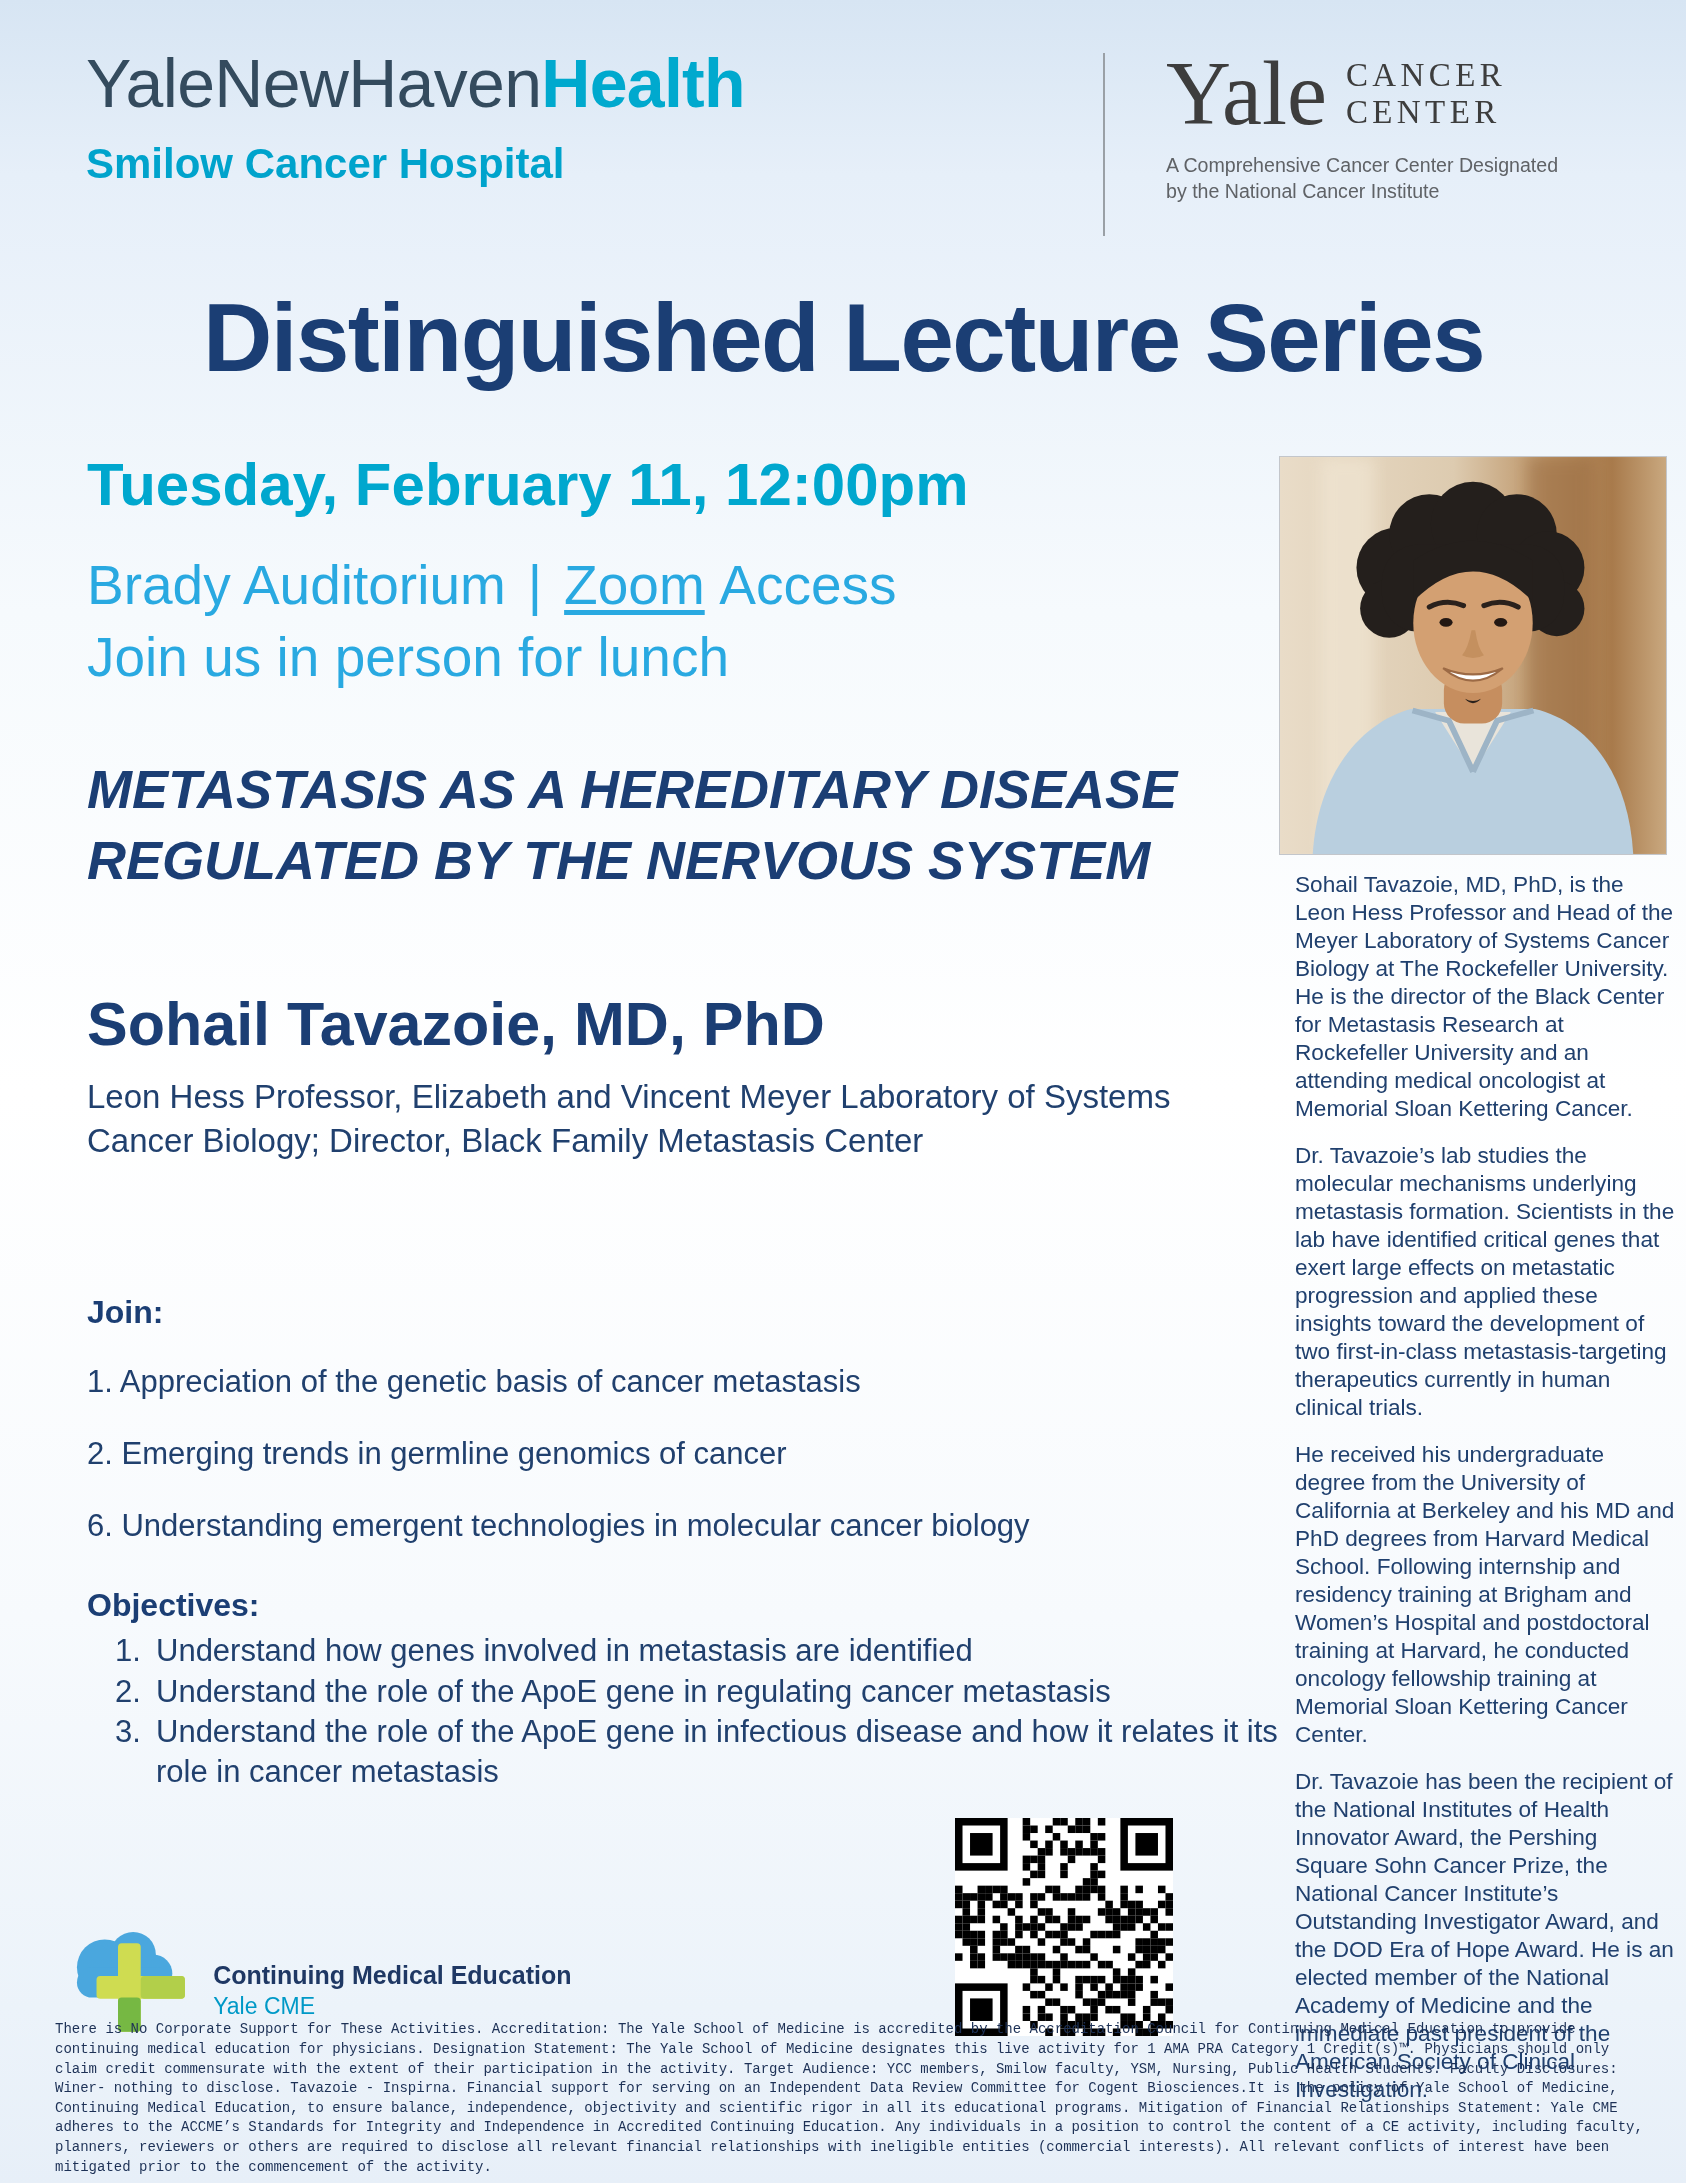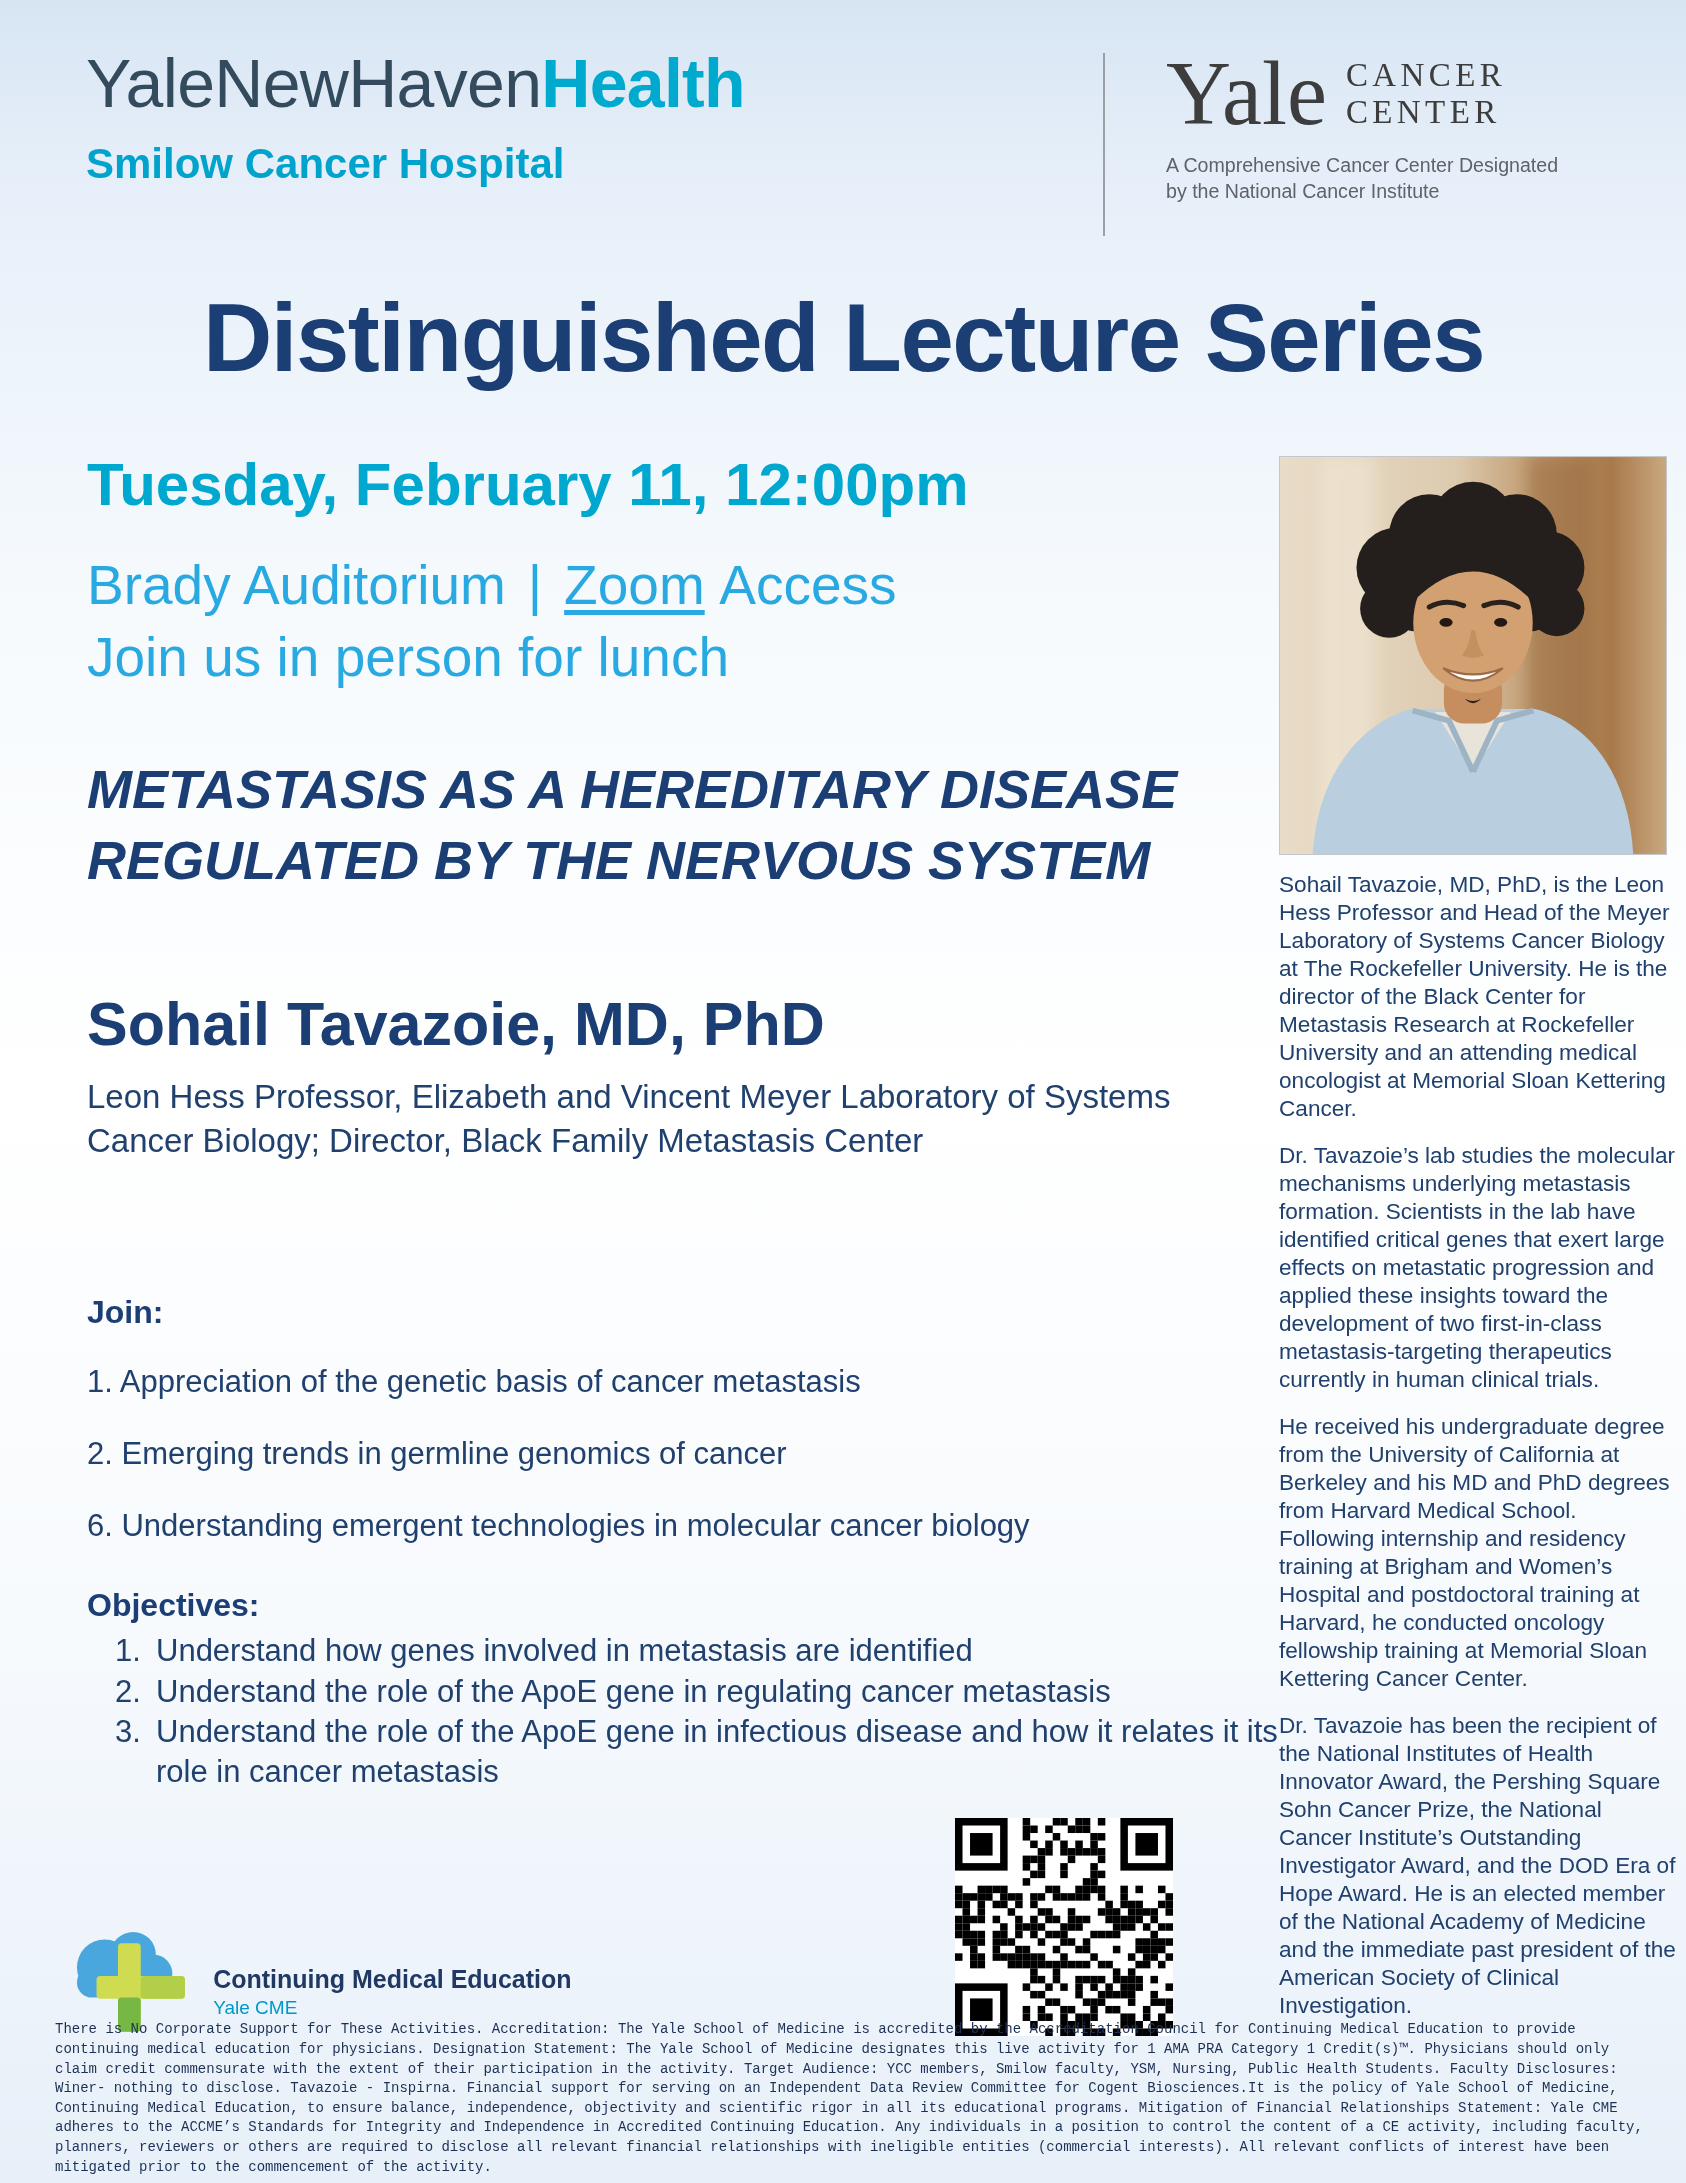--- a/index.html
+++ b/index.html
@@ -44,28 +44,28 @@
   .needs-item:first-of-type{margin-top:10.2px;}
   .obj-list{margin-top:8.7px;padding-left:28px;}
   .obj-item{display:flex;font-size:31px;color:#20406e;line-height:1.3;}
   .obj-num{flex:0 0 41px;}
   .obj-text{flex:1;}
   
   .right-col{position:absolute;left:1279px;top:456px;width:397px;}
   .photo-frame{width:386px;height:397px;border:0.7px solid #c3c6cb;background:#fff;box-sizing:content-box;}
   .photo-frame svg{display:block;}
   .bio{margin-top:16px;}
-  .bio p{margin:0 0 19px 0;font-size:22.6px;line-height:28px;color:#20406e;}
+  .bio p{margin:0 0 19px 16px;font-size:22.6px;line-height:28px;color:#20406e;}
   
   .qr-wrap{position:absolute;left:955px;top:1818px;width:218px;height:218px;}
   
   .cme{position:absolute;left:57px;top:1918px;display:flex;align-items:flex-end;}
   .cme-text{margin-left:10.2px;padding-bottom:19px;}
   .cme-title{font-size:25px;font-weight:700;color:#1f3864;line-height:1.15;}
-  .cme-subtitle{margin-top:4.4px;font-size:19px;color:#0099c7;line-height:1.1;}
+  .cme-subtitle{margin-top:4.4px;font-size:23px;color:#0099c7;line-height:1.1;}
   
   .footer{position:absolute;left:55px;right:35px;bottom:5.8px;font-size:14px;line-height:19.6px;color:#1d3156;font-family:Liberation Mono, monospace;}
 </style>
 </head>
 <body>
 
 <div class="page">
 
   <div class="header">
     <div class="brand-block">

